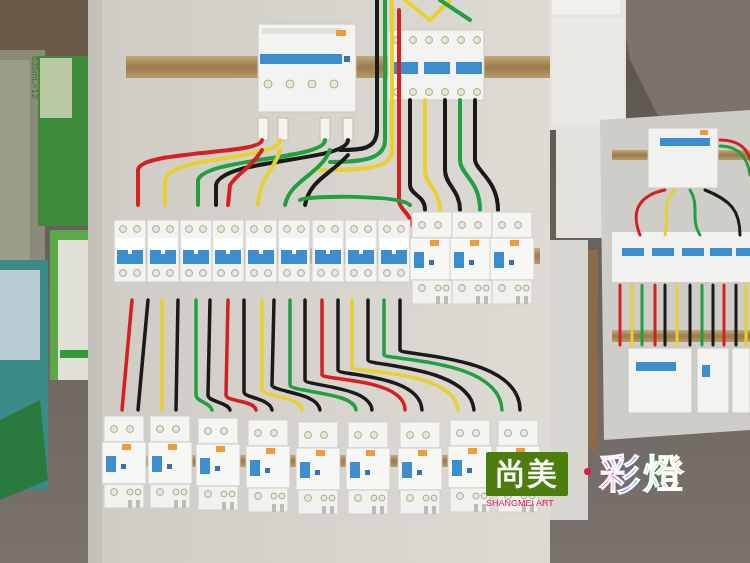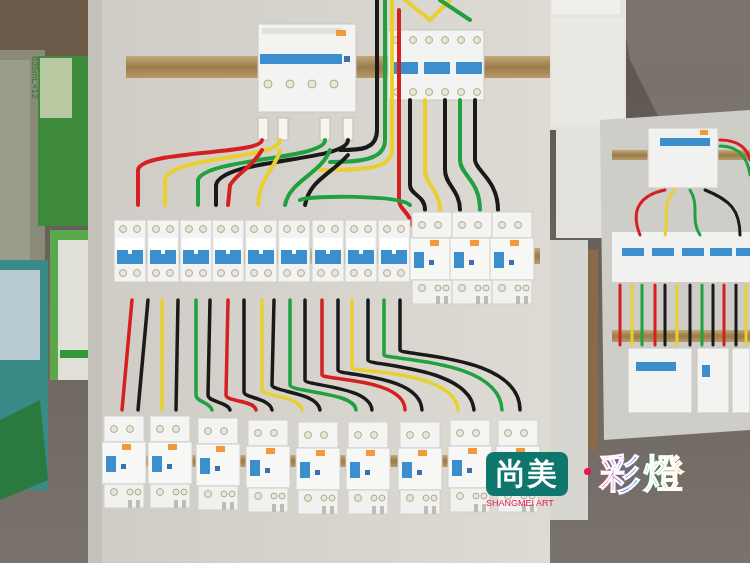--- a/index.html
+++ b/index.html
@@ -1,19 +1,19 @@
 <!DOCTYPE html>
 <html><head>
 <meta charset="utf-8">
 <style>
   html,body{margin:0;padding:0;}
   body{width:750px;height:563px;overflow:hidden;background:#6d6660;font-family:"Liberation Sans",sans-serif;position:relative;}
   .scene{position:absolute;left:0;top:0;width:750px;height:563px;}
   .watermark{position:absolute;left:486px;top:452px;width:260px;height:80px;}
-  .wm-logo{position:absolute;left:0;top:0;width:82px;height:44px;background:#0f766e;border-radius:8px;display:flex;align-items:center;justify-content:center;color:#fff;font-family:"DejaVu Serif",serif;font-size:30px;font-weight:bold;letter-spacing:1px;line-height:44px;}
+  .wm-logo{position:absolute;left:0;top:0;width:82px;height:44px;background:#4d7c0f;border-radius:2px;display:flex;align-items:center;justify-content:center;color:#fff;font-family:"DejaVu Serif",serif;font-size:30px;font-weight:bold;letter-spacing:1px;line-height:44px;}
   .wm-sub{position:absolute;left:0;top:46px;width:86px;font-size:9px;font-weight:normal;color:#e8164a;letter-spacing:0;white-space:nowrap;}
   .wm-dot{position:absolute;left:98px;top:16px;width:7px;height:7px;border-radius:50%;background:#e8164a;}
   .wm-title{position:absolute;left:114px;top:-6px;font-family:"DejaVu Serif",serif;font-size:40px;font-weight:bold;letter-spacing:4px;
     background:linear-gradient(90deg,#ff2a2a,#c020d0,#3040ff,#10c0c0,#20d040,#f0c010,#ff5020);
     -webkit-background-clip:text;background-clip:text;color:transparent;
     -webkit-text-stroke:1px #ffffff;}
   .box-label{position:absolute;left:40px;top:56px;font-size:9px;color:#2e7a2e;transform:rotate(90deg);transform-origin:left top;white-space:nowrap;}
 </style>
 </head>
 <body>

